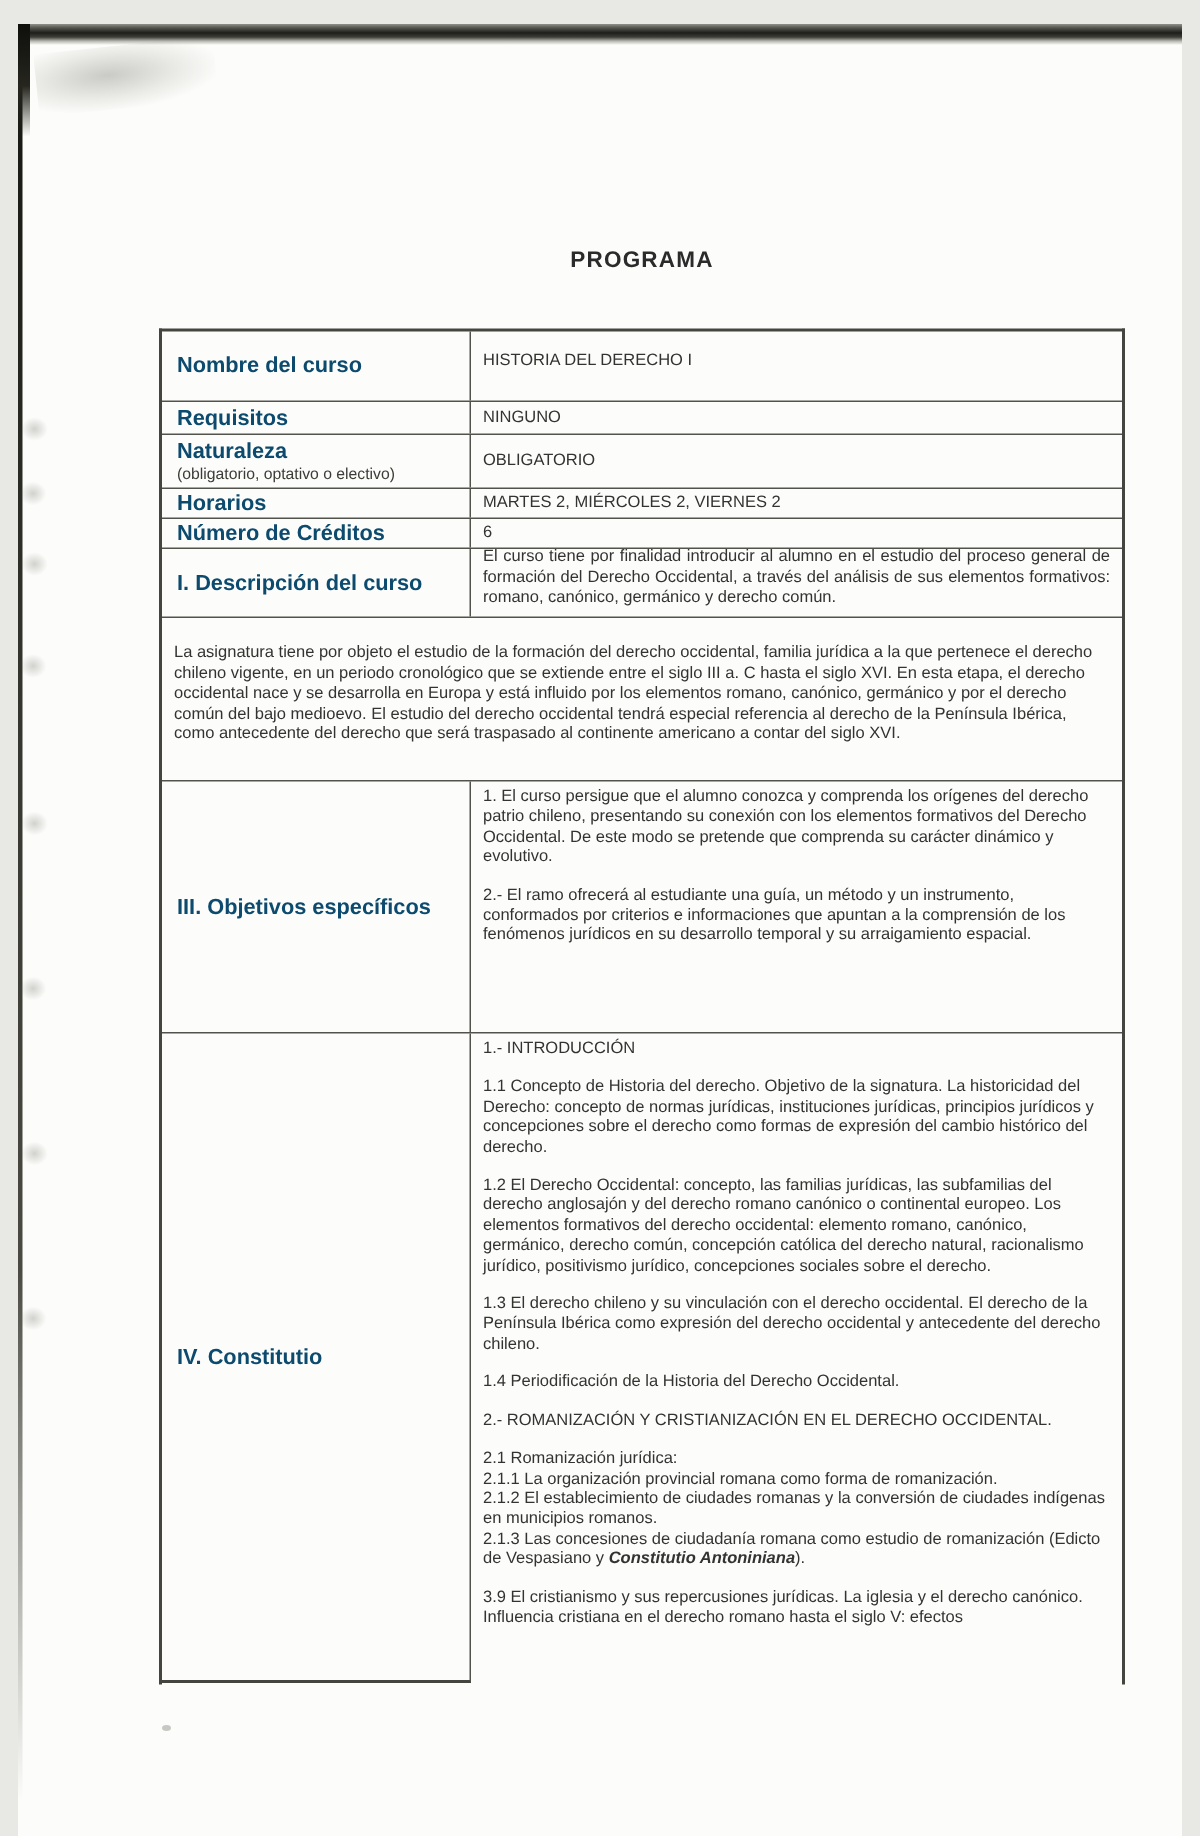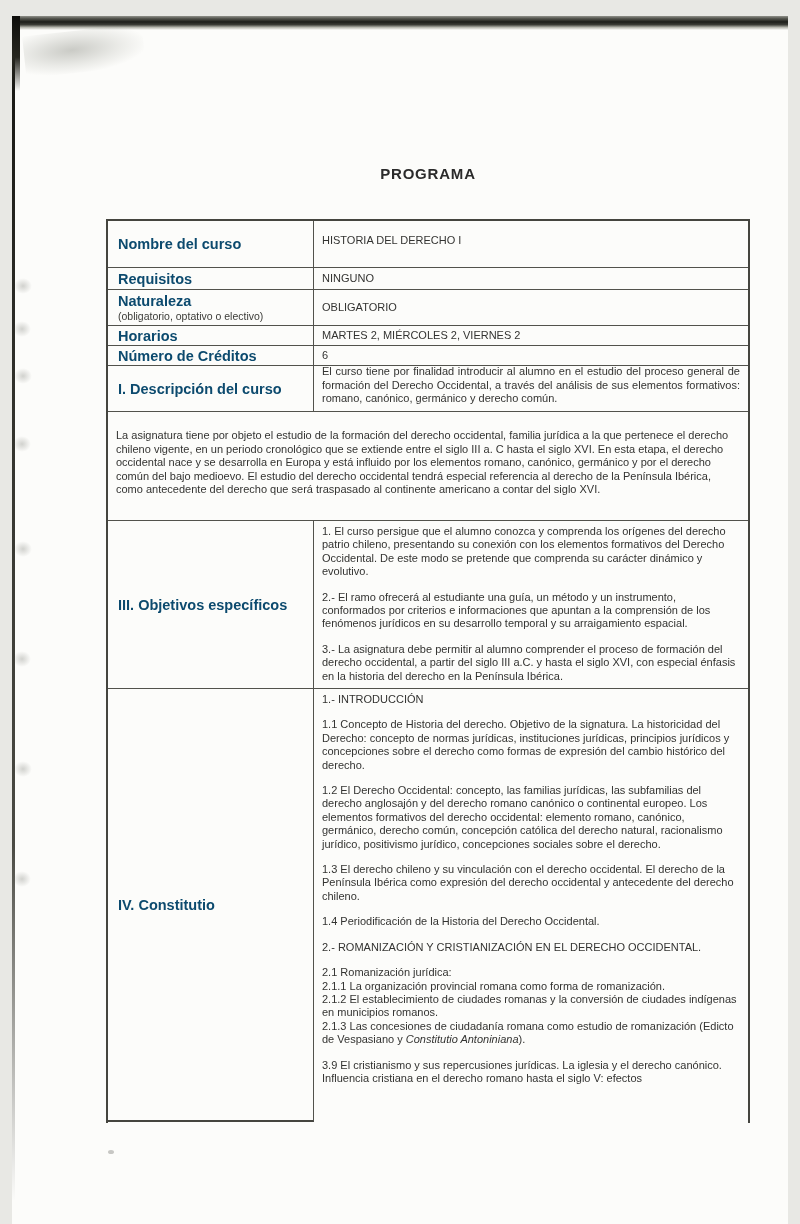--- a/index.html
+++ b/index.html
@@ -54,21 +54,21 @@
   .tvalue {
     flex:1; box-sizing:border-box; padding:8px 8px;
     display:flex; align-items:center;
     font-size:11px; line-height:13.4px; color:#333331;
   }
   .tvalue.topalign { align-items:center; padding-top:2px; }
   .tvalue.block { display:block; padding-top:4px; }
   .just { text-align:justify; }
   .para { margin:0 0 12px 0; }
   .para:last-child { margin-bottom:0; }
-  .it { font-style:italic; }
+  .it { font-style:italic;font-weight:bold; }
   
   .rh1 { height:47px; } .rh2 { height:36px; } .rh3 { height:22px; }
   .rh4 { height:20px; } .rh5 { height:20px; } .rh6 { height:46px; }
   .rh7 { height:109px; } .rh8 { height:168px; } .rh9 { height:434px; }
   .rh9 .tlabel { height:433px; border-bottom:2px solid #45453f; }
 </style>
 </head>
 <body>
 
 <div id="sheet">
@@ -152,21 +152,20 @@
       </div>
     </div>
 
     <div class="trow rh8">
       <div class="tlabel">
         <span class="lab">III. Objetivos específicos</span>
       </div>
       <div class="tvalue block">
         <p class="para">1. El curso persigue que el alumno conozca y comprenda los orígenes del derecho patrio chileno, presentando su conexión con los elementos formativos del Derecho Occidental. De este modo se pretende que comprenda su carácter dinámico y evolutivo.</p>
         <p class="para">2.- El ramo ofrecerá al estudiante una guía, un método y un instrumento, conformados por criterios e informaciones que apuntan a la comprensión de los fenómenos jurídicos en su desarrollo temporal y su arraigamiento espacial.</p>
-        <p class="para">3.- La asignatura debe permitir al alumno comprender el proceso de formación del derecho occidental, a partir del siglo III a.C. y hasta el siglo XVI, con especial énfasis en la historia del derecho en la Península Ibérica.</p>
       </div>
     </div>
 
     <div class="trow rh9 last">
       <div class="tlabel">
         <span class="lab">IV.  Constitutio</span>
       </div>
       <div class="tvalue block">
         <p class="para">1.- INTRODUCCIÓN</p>
         <p class="para">1.1 Concepto de Historia del derecho. Objetivo de la signatura. La historicidad del Derecho: concepto de normas jurídicas, instituciones jurídicas, principios jurídicos y concepciones sobre el derecho como formas de expresión del cambio histórico del derecho.</p>

